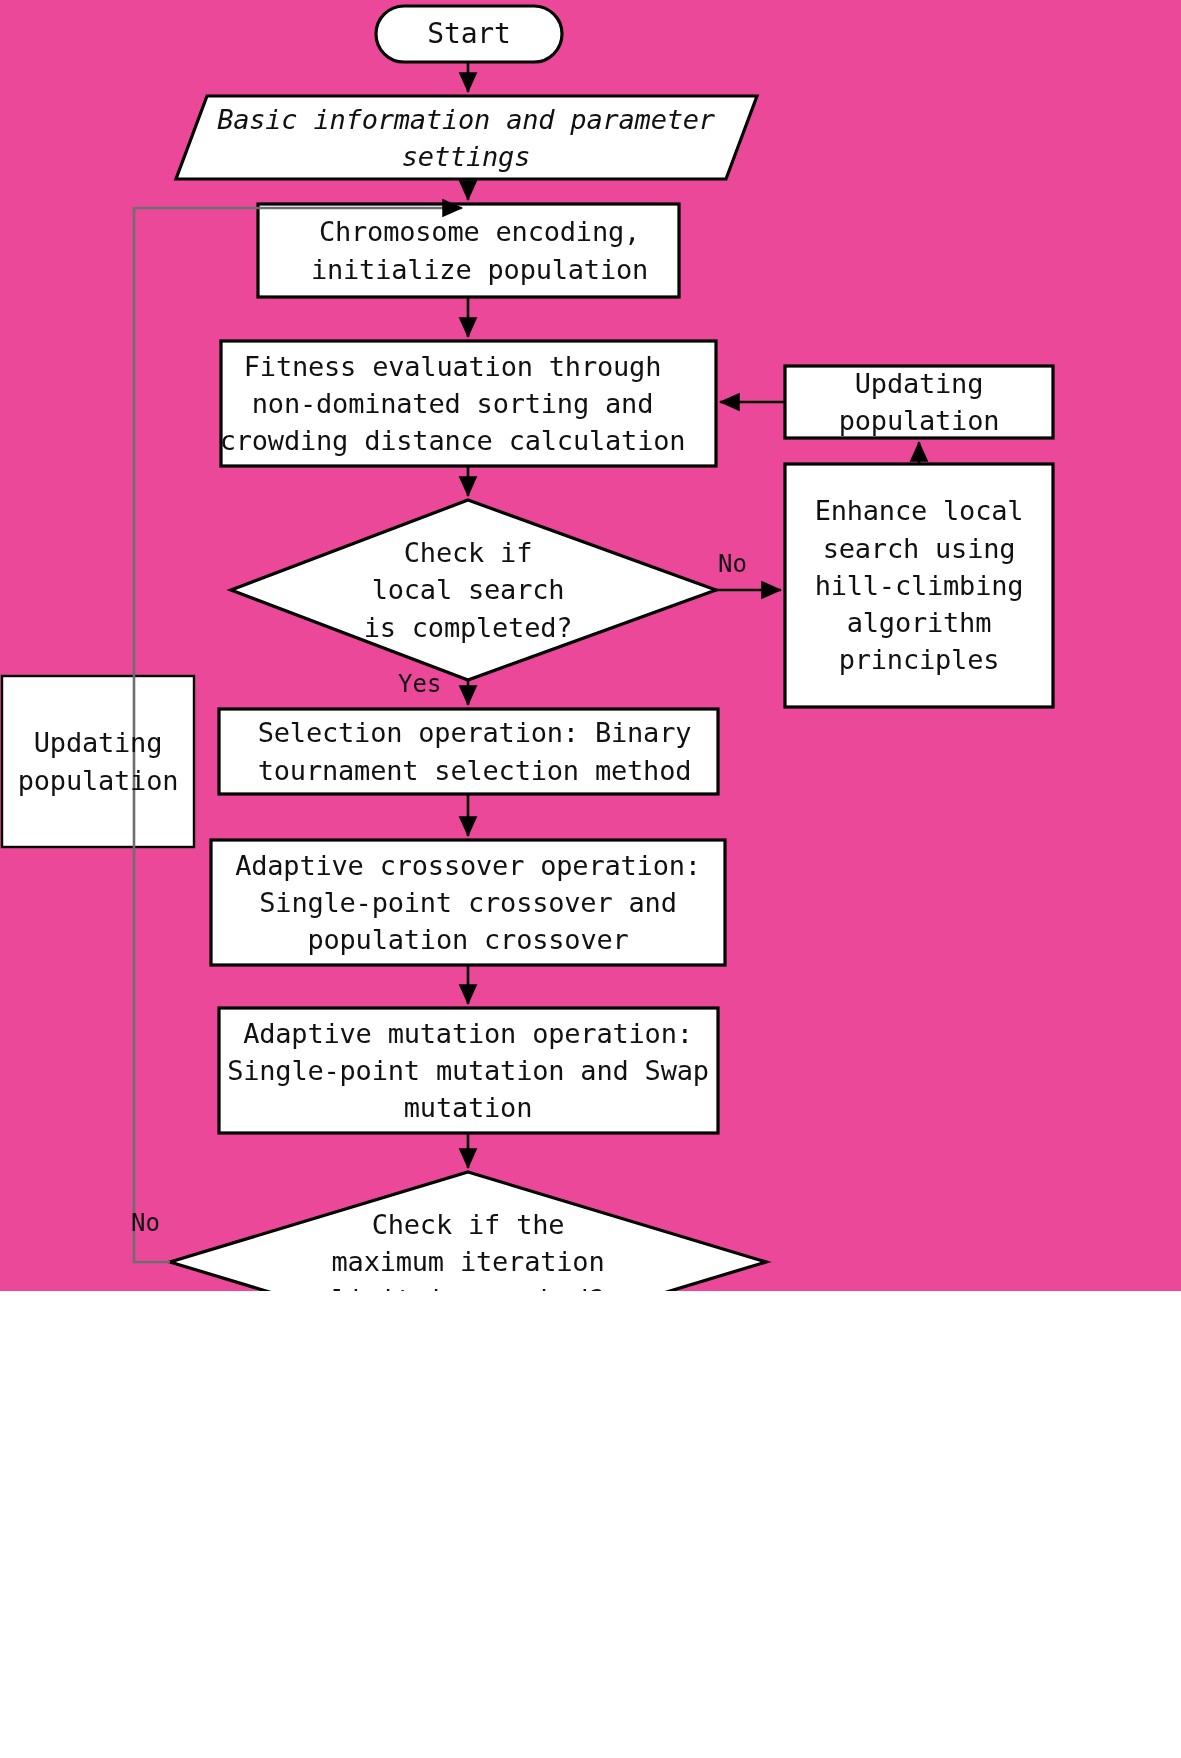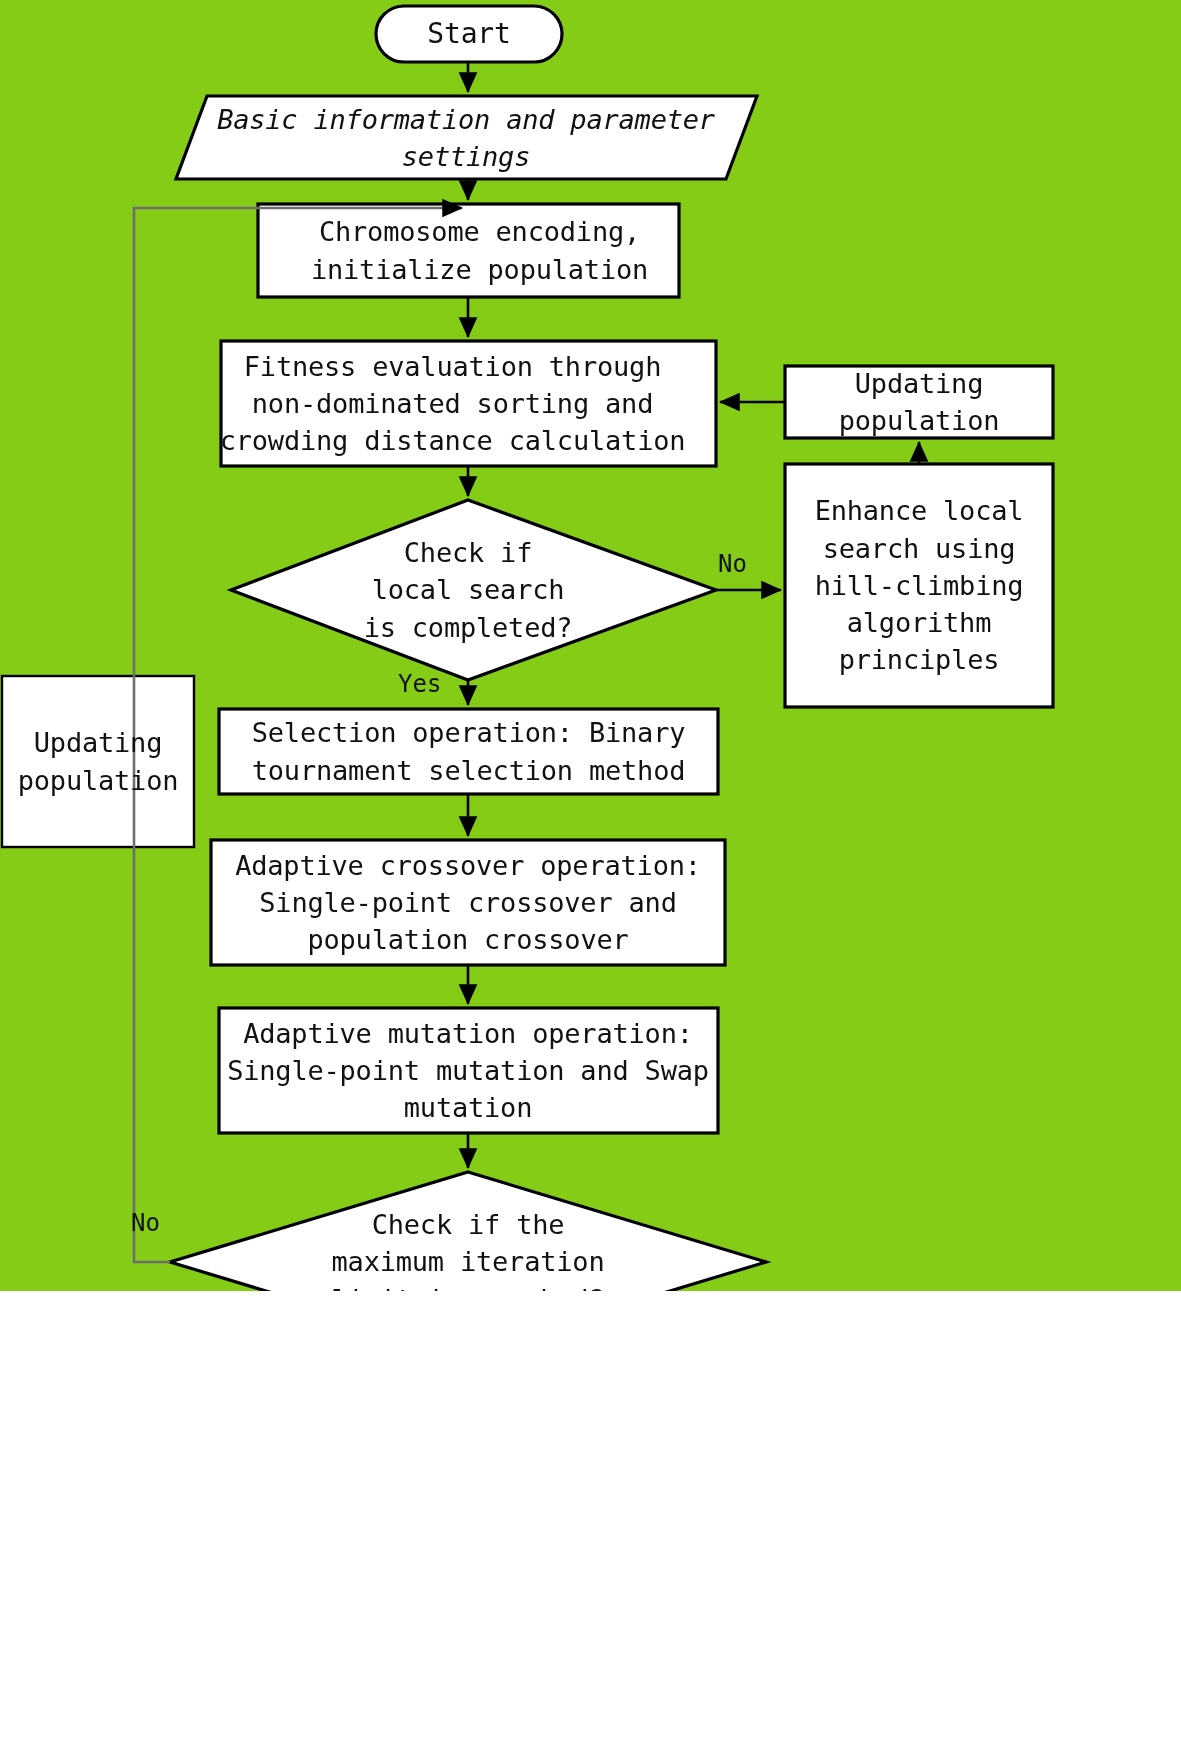--- a/index.html
+++ b/index.html
@@ -4,21 +4,21 @@
 <style>
   html, body {
     margin: 0;
     padding: 0;
     background: #ffffff;
   }
   #canvas {
     position: relative;
     width: 1181px;
     height: 1291px;
-    background: #84cc16;
+    background: #ec4899;
     font-family: "DejaVu Sans Mono", "Liberation Mono", monospace;
     overflow: hidden;
   }
   #flow-svg {
     position: absolute;
     left: 0;
     top: 0;
     width: 1181px;
     height: 1758px;
   }
@@ -156,21 +156,21 @@
 algorithm
 principles</div>
 
   <div class="node-text" style="left:318px; top:514px; width:300px; height:152px;">Check if
 local search
 is completed?</div>
 
   <div class="node-text" style="left:2px; top:676px; width:192px; height:171px;">Updating
 population</div>
 
-  <div class="node-text" style="left:219px; top:709px; width:499px; height:85px;">Selection operation: Binary
+  <div class="node-text" style="left:225px; top:709px; width:499px; height:85px;">Selection operation: Binary
 tournament selection method</div>
 
   <div class="node-text" style="left:211px; top:840px; width:514px; height:125px;">Adaptive crossover operation:
 Single-point crossover and
 population crossover</div>
 
   <div class="node-text" style="left:211px; top:1008px; width:514px; height:125px;">Adaptive mutation operation:
 Single-point mutation and Swap
 mutation</div>
 

